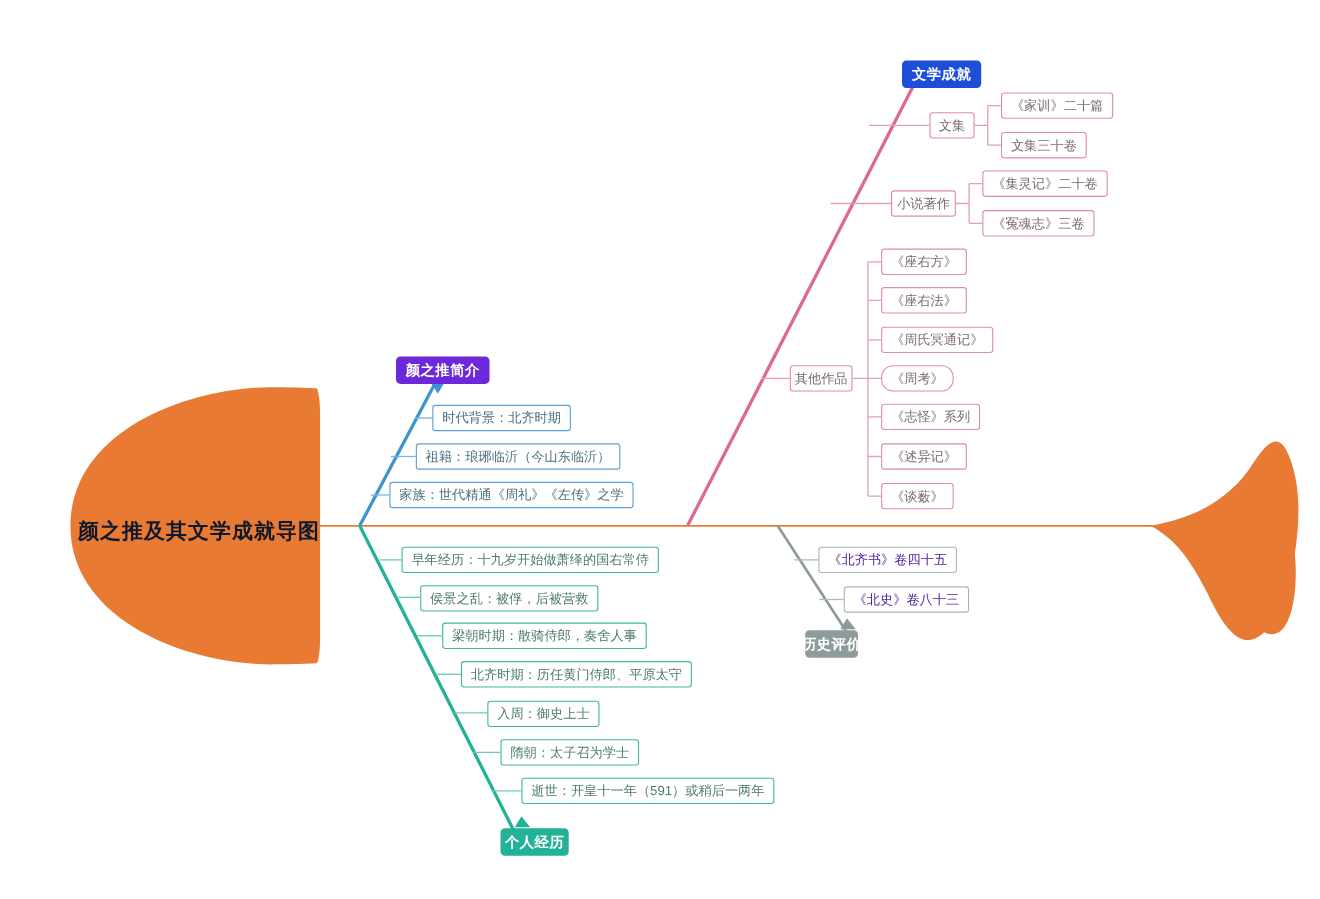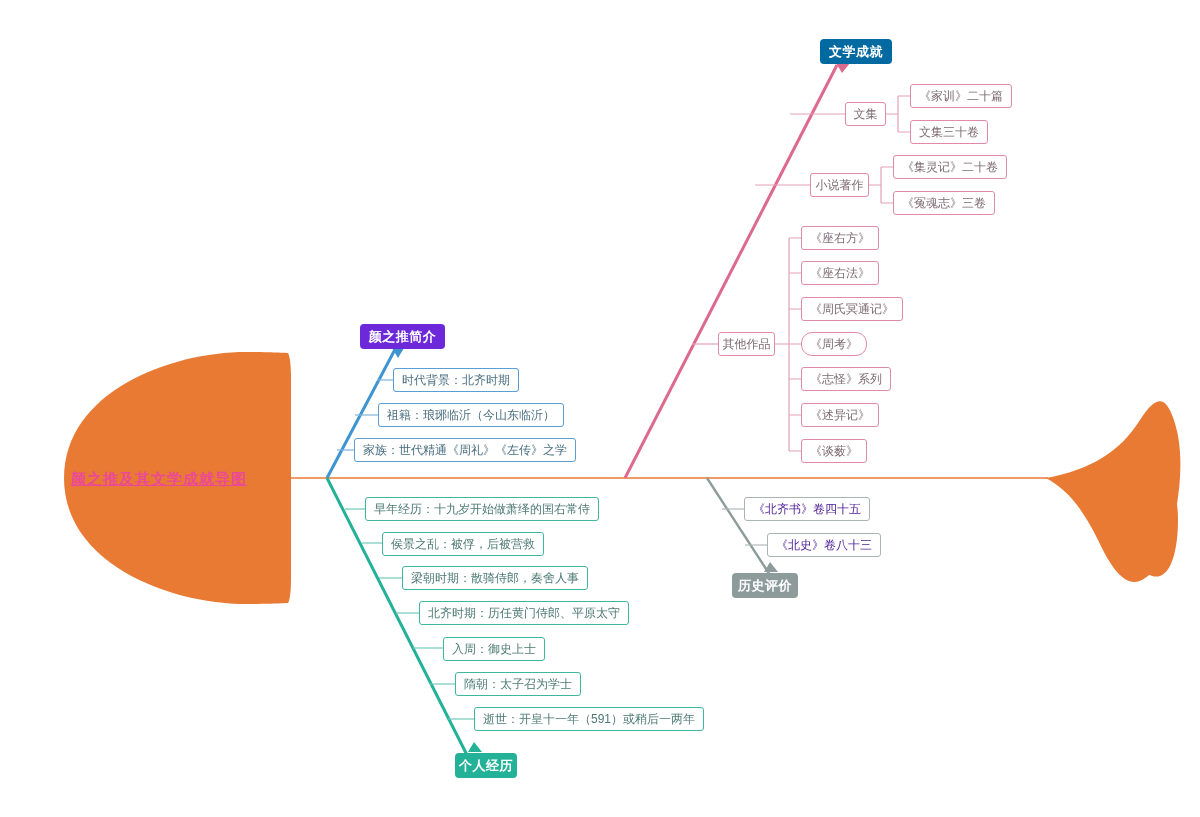--- a/index.html
+++ b/index.html
@@ -12,41 +12,41 @@
 
   
   .chip{
     position:absolute;border-radius:4px;color:#ffffff;
     font-size:13px;font-weight:bold;letter-spacing:.5px;
     display:flex;align-items:center;justify-content:center;
     white-space:nowrap;
   }
   .chip.blue{background:#6d28d9;}
   .chip.green{background:#23b198;}
-  .chip.pink{background:#0369a1;}
+  .chip.pink{background:#1d4ed8;margin-top:16px;}
   .chip.gray{background:#8e9b9b;}
 
   
   .node{
     position:absolute;background:#ffffff;border:1px solid #0369a1;
     border-radius:3px;color:#4d6b77;font-size:12px;line-height:1;
     display:flex;align-items:center;justify-content:center;
     white-space:nowrap;padding:0 8px;box-sizing:border-box;height:24px;
   }
   .node.b{border-color:#5a9ed4;color:#4a6f80;}
   .node.g{border-color:#3fb79f;color:#4c7a72;}
   .node.p{border-color:#e08aa8;color:#7c6a72;}
   .node.k{border-color:#aab4b4;color:#4c1d95;}
 
   .mid{ font-weight:normal; }
 
   
   #title{
-    position:absolute;color:#ec4899;font-size:15px;font-weight:bold;
-    white-space:nowrap;letter-spacing:1px;text-decoration:underline;
+    position:absolute;color:#0f172a;font-size:19px;font-weight:bold;
+    white-space:nowrap;letter-spacing:1px;
   }
 </style>
 </head>
 <body>
 
 <div id="stage">
 
   <svg id="wires" viewBox="0 0 1200 817">
 
     <path d="M288 353 C288 353 270 352 246 352 C170 352 64 392 64 478 C64 564 170 604 246 604 C270 604 288 603 288 603 C288 603 291 600 291 578 L291 379 C291 357 288 353 288 353 Z" fill="#e87a33"></path>
@@ -120,17 +120,17 @@
 
   <div class="node p mid" style="left:718px;top:332px;width:57px;">其他作品</div>
   <div class="node p" style="left:801px;top:226px;">《座右方》</div>
   <div class="node p" style="left:801px;top:261px;">《座右法》</div>
   <div class="node p" style="left:801px;top:297px;">《周氏冥通记》</div>
   <div class="node p" style="left:801px;top:332px;border-radius:11px;">《周考》</div>
   <div class="node p" style="left:801px;top:367px;">《志怪》系列</div>
   <div class="node p" style="left:801px;top:403px;">《述异记》</div>
   <div class="node p" style="left:801px;top:439px;">《谈薮》</div>
 
-  <div class="chip gray" style="left:732px;top:573px;width:66px;height:25px;">历史评价</div>
+  <div class="chip gray" style="left:732px;top:573px;width:48px;height:25px;">历史评价</div>
   <div class="node k" style="left:744px;top:497px;">《北齐书》卷四十五</div>
   <div class="node k" style="left:767px;top:533px;">《北史》卷八十三</div>
 
 </div>
 
 </body></html>

